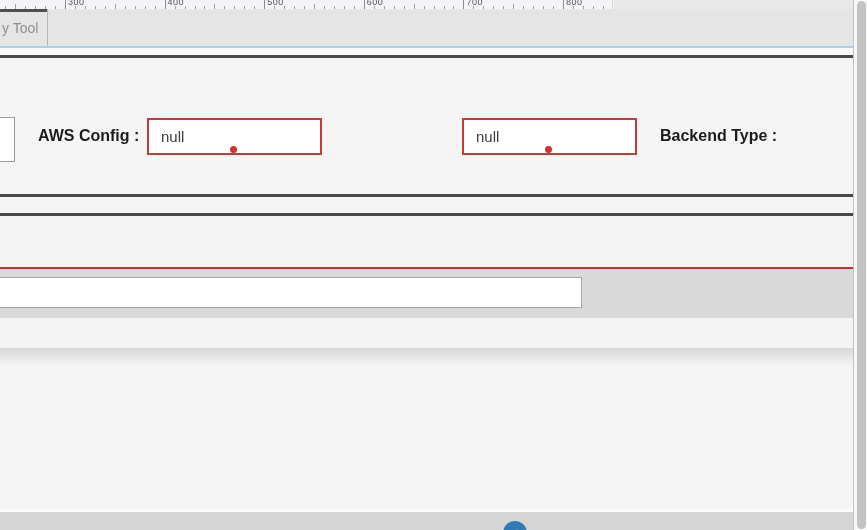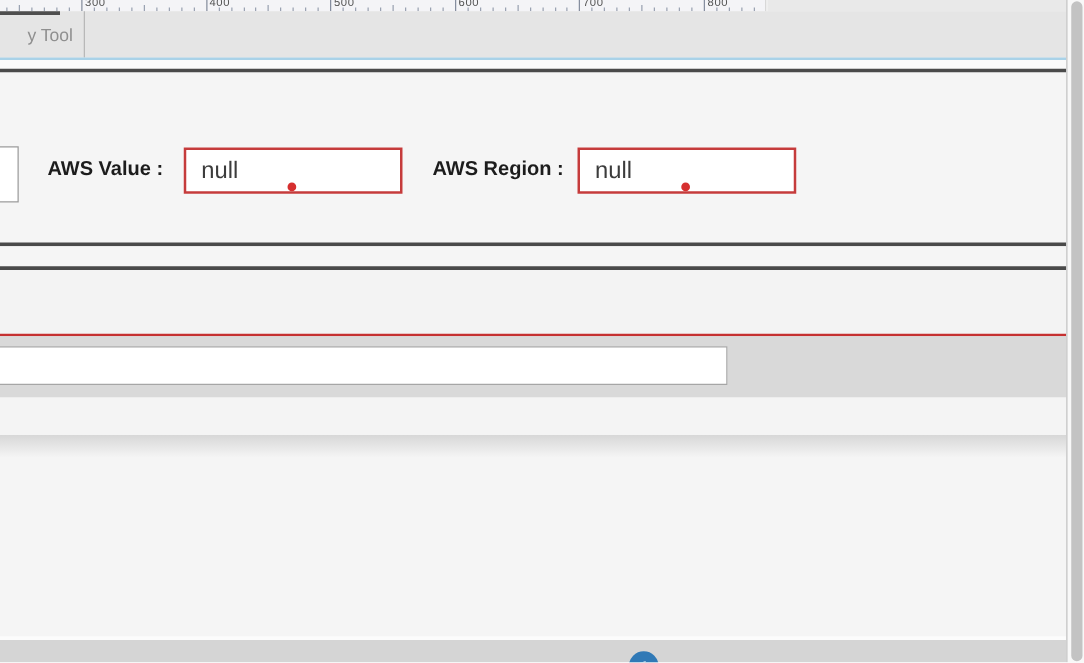--- a/index.html
+++ b/index.html
@@ -10,21 +10,21 @@
   .ruler{position:absolute;left:0;top:0;width:613px;height:9px;background:#f4f4f7;overflow:hidden;border-right:1px solid #d8d8d8;}
   .ruler-right-fill{position:absolute;left:614px;top:0;width:239px;height:9px;background:#e9e9e9;}
   .tick{position:absolute;bottom:0;width:1px;height:3px;background:#9aa2b2;}
   .tick.mid{height:5px;}
   .tick.major{height:9px;background:#868e9f;}
   .tick-label{position:absolute;top:-3px;font-size:9px;color:#555;letter-spacing:0.5px;}
 
   
   .tabbar{position:absolute;left:0;top:9px;width:853px;height:37px;background:#e5e5e5;}
   .tab-dark-edge{position:absolute;left:0;top:0;width:48px;height:3px;background:#4f4f4f;}
-  .tab{position:absolute;top:0;height:37px;display:flex;align-items:center;font-size:14px;margin-left:20px;}
+  .tab{position:absolute;top:0;height:37px;display:flex;align-items:center;font-size:14px;}
   .tab-inactive{left:0;width:48px;color:#8f8f8f;border-right:1px solid #b8b8b8;padding-left:2px;overflow:hidden;}
   .tab-active{left:48px;width:94px;background:#ececec;border:1px solid #bcbcbc;border-bottom:none;color:#3d3d3d;justify-content:center;top:1px;height:36px;}
   .blue-underline{position:absolute;left:0;top:46px;width:853px;height:2px;background:#a9d2e8;}
 
   
   .band{position:absolute;left:0;width:853px;}
   .gap-light{top:48px;height:7px;background:#fafafa;}
   .dark-line{background:#4a4a4a;}
   .dl1{top:55px;height:3px;}
   .form-section{top:58px;height:136px;background:#f5f5f5;}
@@ -39,21 +39,21 @@
   .main-empty{top:366px;height:143px;background:#f5f5f5;}
   .footer-top{top:509px;height:3px;background:#fcfcfc;}
   .footer{top:512px;height:18px;background:#d5d5d5;}
 
   
   .partial-input{position:absolute;left:-23px;top:117px;width:38px;height:45px;background:#fff;border:1px solid #9a9a9a;}
   .field-label{position:absolute;top:127px;font-size:16px;font-weight:bold;color:#1c1c1c;white-space:nowrap;}
   .lbl-prefix{left:38px;}
   .lbl-region{left:346px;}
   .lbl-backend{left:660px;}
-  .err-input{position:absolute;top:118px;width:175px;height:37px;background:#fff;border:2px solid #c53b3b;font-size:19px;color:#3c3c3c;padding:0 0 0 12px;outline:none;}
+  .err-input{position:absolute;top:118px;width:175px;height:37px;background:#fff;border:2px solid #c53b3b;font-size:15px;color:#3c3c3c;padding:0 0 0 12px;outline:none;}
   .inp-prefix{left:147px;}
   .inp-region{left:462px;}
   .err-dot{position:absolute;width:7px;height:7px;border-radius:50%;background:#d62f2f;}
   .dot-prefix{left:230px;top:146px;}
   .dot-region{left:545px;top:146px;}
   .novalue-btn{position:absolute;left:781px;top:118px;width:65px;height:37px;background:#c4c4c4;border:1px solid #a9a9a9;border-radius:4px;color:#737373;font-size:13px;display:flex;align-items:center;justify-content:center;}
 
   .wide-input{position:absolute;left:-12px;top:8px;width:594px;height:31px;background:#fff;border:1px solid #a6a6a6;outline:none;font-size:14px;color:#333;padding:0 8px;}
 
   
@@ -151,28 +151,28 @@
   <div class="band gap-light"></div>
   <div class="band dark-line dl1"></div>
   <div class="band form-section"></div>
   <div class="band dark-line dl2"></div>
   <div class="band mid-band1"></div>
   <div class="band dark-line dl3"></div>
   <div class="band mid-band2"></div>
   <div class="band red-line"></div>
 
   <div class="partial-input"></div>
-  <div class="field-label lbl-prefix">AWS Value :</div>
+  <div class="field-label lbl-prefix">AWS Config :</div>
   <input class="err-input inp-prefix" value="null" style="">
   <div class="err-dot dot-prefix"></div>
 
-  <div class="field-label lbl-region">AWS Region :</div>
   <input class="err-input inp-region" value="null" style="">
   <div class="err-dot dot-region"></div>
 
+  <div class="field-label lbl-backend">Backend Type :</div>
 
   <div class="band gray-panel">
     <input class="wide-input" value="" style="">
   </div>
 
   <div class="band toolbar-strip"></div>
   <div class="band shadow-band"></div>
   <div class="band main-empty"></div>
   <div class="band footer-top"></div>
   <div class="band footer"></div>

